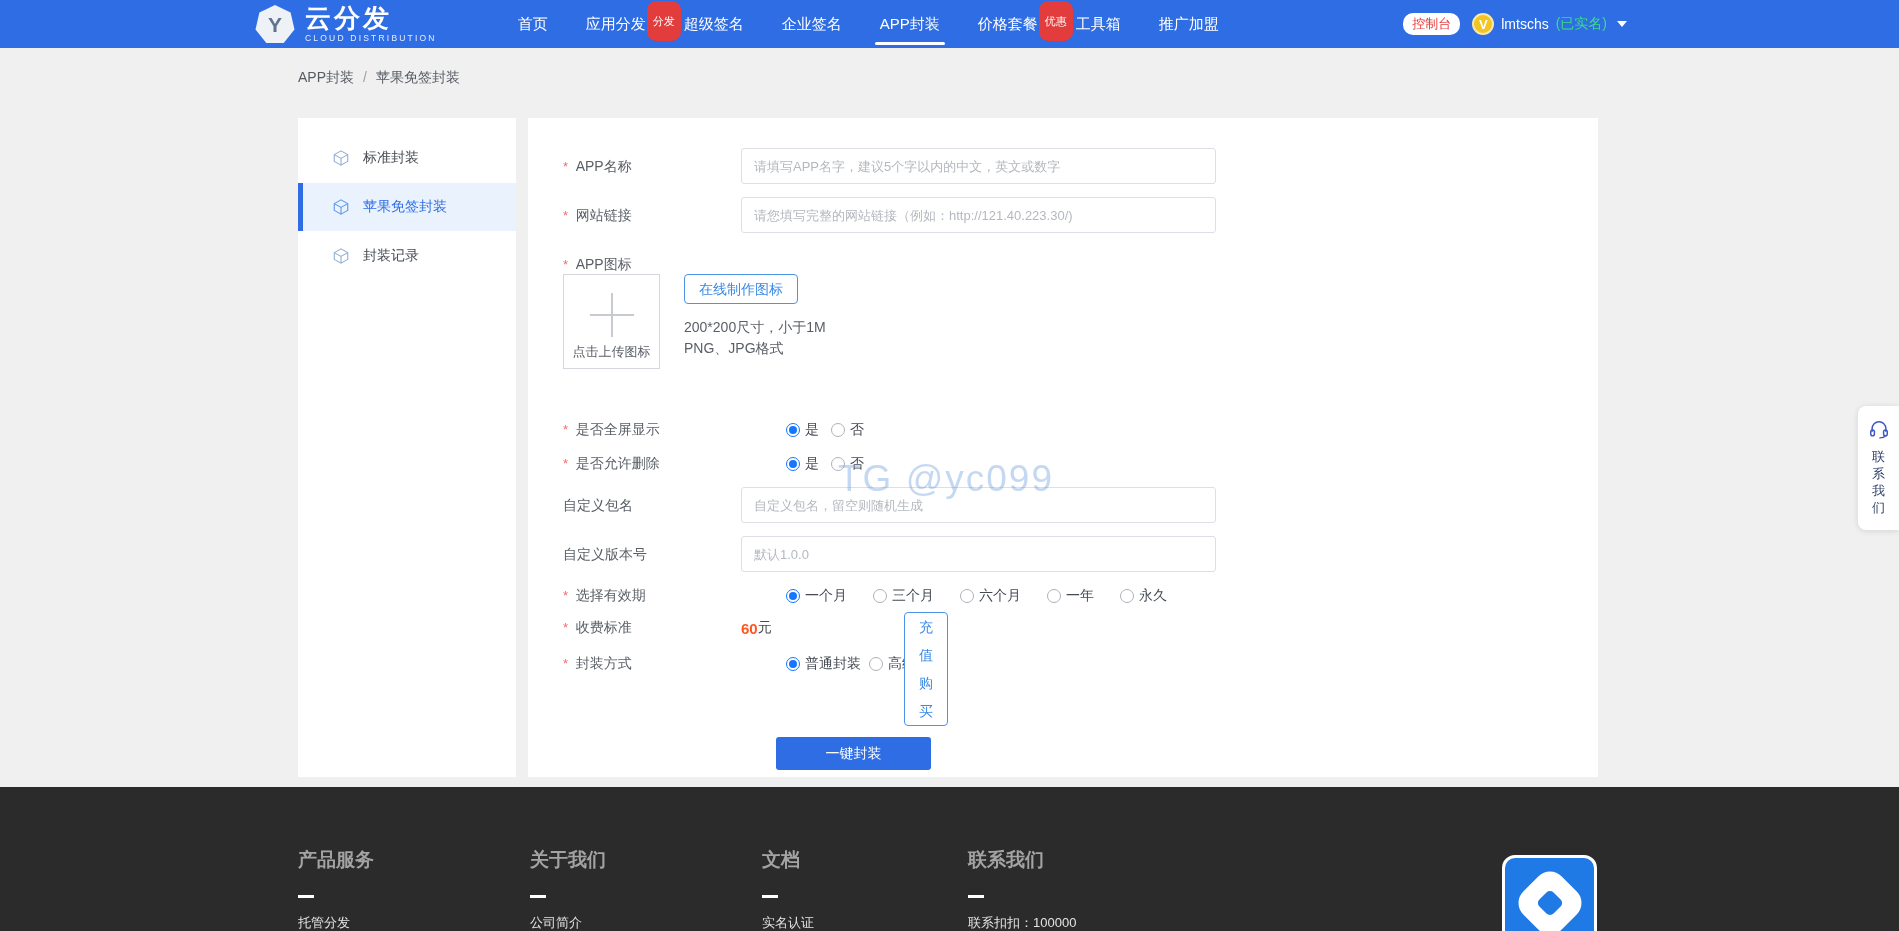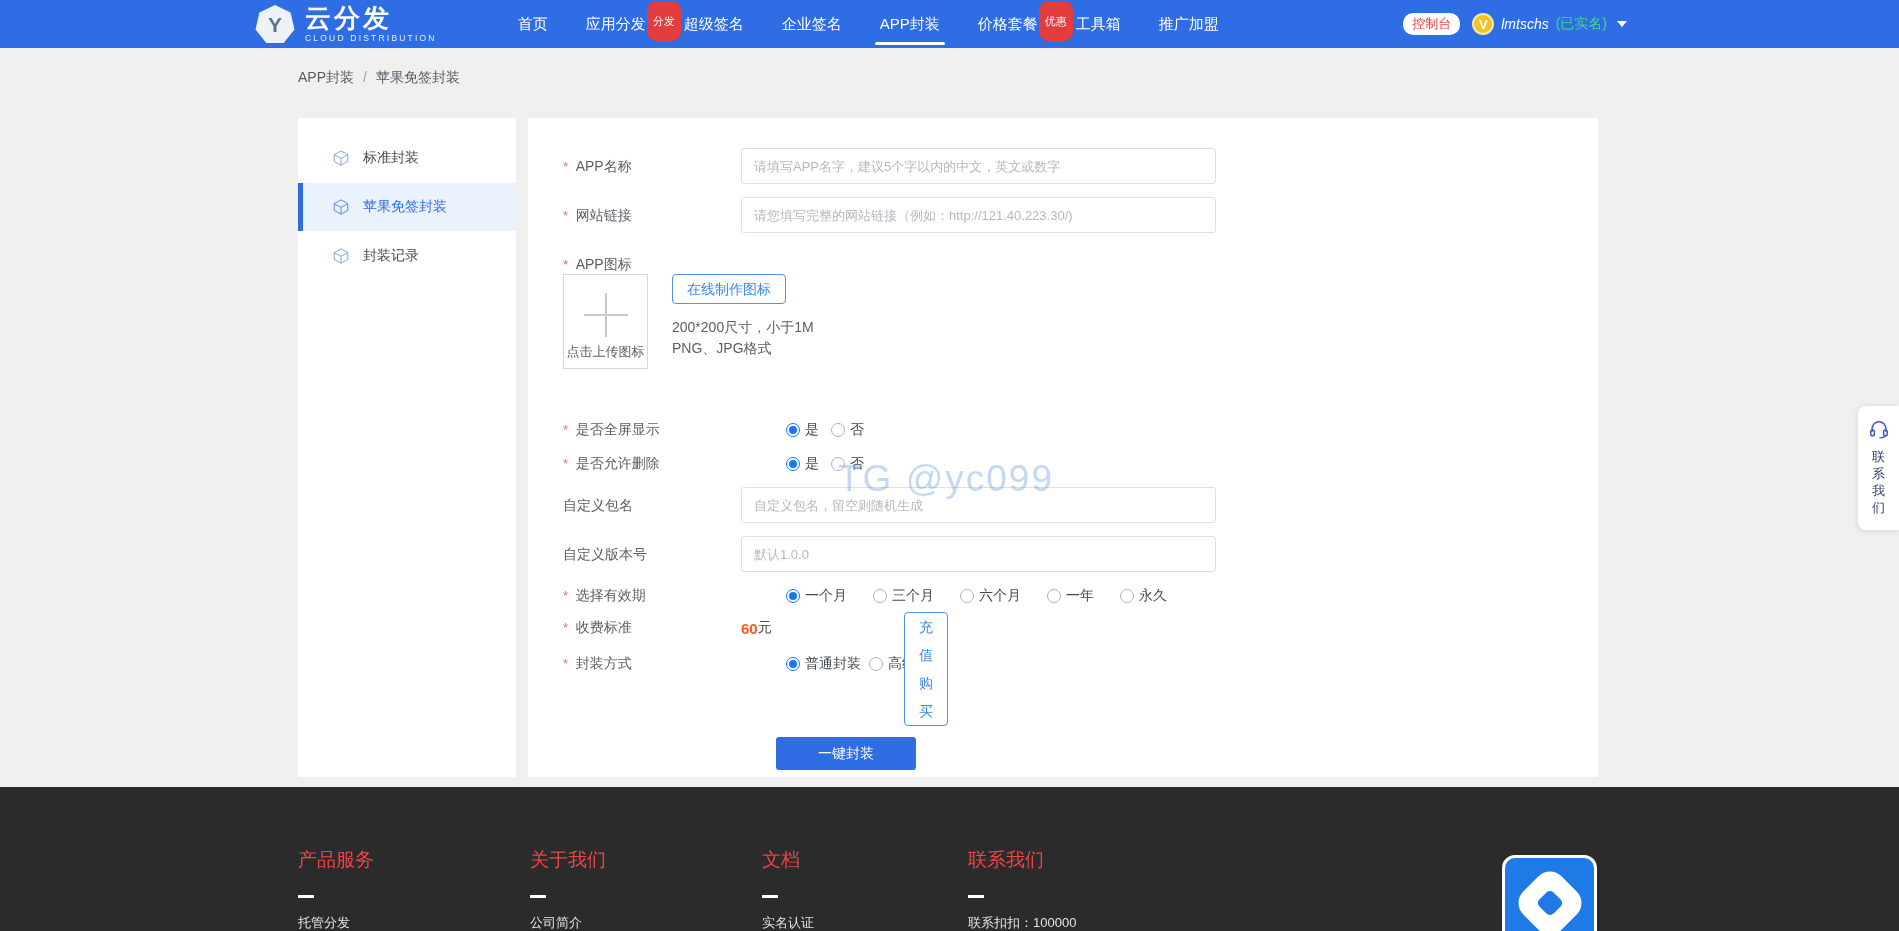--- a/index.html
+++ b/index.html
@@ -15,21 +15,21 @@
   .brand-name { color:#fff; font-size:26px; font-weight:bold; letter-spacing:3px; }
   .brand-sub { color:#e8eefc; font-size:8.5px; letter-spacing:2.2px; margin-top:3px; }
   .nav-items { display:flex; align-items:stretch; height:48px; margin-left:62px; }
   .nav-item { position:relative; color:#fff; font-size:15px; line-height:48px; padding:0 19px; cursor:pointer; white-space:nowrap; }
   .nav-item.active::after { content:""; position:absolute; left:14px; right:14px; bottom:3px; height:3px; background:#fff; border-radius:2px; }
   .nav-badge { position:absolute; top:1px; right:-16px; background:#e23c3c; color:#fff; font-size:11px; line-height:16px; padding:12px 6px; border-radius:9px; }
   .nav-right { position:absolute; right:272px; top:0; height:48px; display:flex; align-items:center; gap:12px; }
   .console-btn { background:#fff; color:#e23c3c; font-size:13px; line-height:22px; padding:0 9px; border:none; border-radius:10px; cursor:pointer; }
   .user-block { display:flex; align-items:center; gap:7px; cursor:pointer; }
   .avatar { width:22px; height:22px; border-radius:50%; background:#f3c523; border:2px solid #f8e9a8; color:#fff; font-size:13px; font-weight:bold; text-align:center; line-height:19px; }
-  .user-name { color:#fff; font-size:14px;font-style:italic; }
+  .user-name { color:#fff; font-size:14px; }
   .user-verified { color:#3ddc84; font-size:14px; }
   .caret { width:0; height:0; border-left:5px solid transparent; border-right:5px solid transparent; border-top:6px solid #fff; margin-left:3px; }
 
   
   .breadcrumb { padding:21px 0 15px 298px; font-size:14px; color:#565b63; display:flex; gap:9px; }
   .crumb { cursor:pointer; }
   .crumb-sep { color:#9aa0a8; }
 
   
   .content { display:flex; padding:16px 301px 0 298px; gap:12px; height:675px; }
@@ -43,21 +43,21 @@
   .frow { display:flex; margin-bottom:13px; }
   .flabel { width:178px; padding-top:10px; font-size:14px; color:#5a5f66; }
   .req::before { content:"* "; color:#f56c6c; margin-right:4px; font-size:13px; }
   .fctrl { position:relative; }
   .tinput { width:475px; height:36px; border:1px solid #dcdfe6; border-radius:3px; padding:0 12px; font-size:13px; color:#333; background:#fff; outline:none; font-family:"Liberation Sans","DejaVu Sans",sans-serif; }
   .tinput::placeholder { color:#b4b8bf; }
 
   
   .icon-row { margin-bottom:50px;flex-direction:column; }
   .icon-ctrl { display:flex; gap:24px; }
-  .upload-box { width:85px; height:95px; border:1px solid #d4d7dc; background:#fff; display:flex; flex-direction:column; align-items:center; justify-content:flex-end; padding-bottom:7px; cursor:pointer; position:relative; }
+  .upload-box { width:97px; height:95px; border:1px solid #d4d7dc; background:#fff; display:flex; flex-direction:column; align-items:center; justify-content:flex-end; padding-bottom:7px; cursor:pointer; position:relative; }
   .plus { position:absolute; top:18px; left:50%; transform:translateX(-50%); width:44px; height:44px; }
   .plus::before { content:""; position:absolute; left:0; top:21px; width:44px; height:2px; background:#c7cbd1; }
   .plus::after { content:""; position:absolute; left:21px; top:0; width:2px; height:44px; background:#c7cbd1; }
   .upload-text { font-size:13px; color:#5a5f66; }
   .outline-btn { display:inline-block; background:#fff; border:1px solid #4b94e8; color:#3a8ae6; font-size:14px; line-height:28px; padding:0 14px; border-radius:4px; cursor:pointer; }
   .icon-hints { margin-top:13px; font-size:14px; color:#5a5f66; line-height:21px; }
 
   
   .radio-row { margin-bottom:14px;gap:45px; }
   .radio-row .flabel { padding-top:2px; }
@@ -66,33 +66,33 @@
   .rdot { width:14px; height:14px; border:1px solid #aeb2b8; border-radius:50%; margin-right:5px; background:#fff; position:relative; }
   .radio.checked .rdot { border-color:#1677fe; background:#fff; }
   .radio.checked .rdot::after { content:""; position:absolute; left:2px; top:2px; width:8px; height:8px; border-radius:50%; background:#1677fe; }
   .gap12 { margin-right:12px; } .gap24 { margin-right:26px;font-family:Liberation Serif, serif; } .gap8 { margin-right:8px; }
 
   .price-row { align-items:center; margin-bottom:16px; }
   .price-amount { font-size:15px; font-weight:bold; color:#fe5722; }
   .price-unit { font-size:14px; color:#454a52; }
   .buy-btn { position:absolute; left:163px; top:-7px; }
 
-  .submit-btn { margin:50px 0 0 213px; width:140px; height:33px; background:#2e6de4; color:#fff; font-size:14px; border:none; border-radius:3px; cursor:pointer; font-family:"Liberation Sans","DejaVu Sans",sans-serif; }
+  .submit-btn { margin:50px 0 0 213px; width:155px; height:33px; background:#2e6de4; color:#fff; font-size:14px; border:none; border-radius:3px; cursor:pointer; font-family:"Liberation Sans","DejaVu Sans",sans-serif; }
 
   .watermark { position:absolute; left:310px; top:340px; font-size:37px; color:rgba(102,153,221,0.38); pointer-events:none; letter-spacing:2px; z-index:5; }
 
   
   .contact-float { position:absolute; right:0; top:406px; width:41px; background:#fff; border-radius:8px 0 0 8px; box-shadow:0 1px 6px rgba(0,0,0,0.12); padding:12px 0 14px; display:flex; flex-direction:column; align-items:center; cursor:pointer; z-index:10; }
   .contact-text { margin-top:8px; display:flex; flex-direction:column; align-items:center; font-size:13px; color:#2f3f68; line-height:17px; }
 
   
   .footer { position:absolute; left:0; right:0; top:787px; height:144px; background:#2b2b2b; padding:60px 0 0 298px; }
   .fcols { display:flex; }
   .fcol1 { width:232px; } .fcol2 { width:232px; } .fcol3 { width:206px; } .fcol4 { width:300px; }
-  .ftitle { color:#ef4444; font-size:19px; font-weight:400; }
+  .ftitle { color:#a3a3a3; font-size:19px; font-weight:700; }
   .fdash { width:16px; height:3px; background:#fff; margin:22px 0 16px; }
   .flink { color:#e3e3e3; font-size:13px; cursor:pointer; }
   .footer-logo { position:absolute; right:302px; top:68px; width:95px; height:95px; background:#1f7ae5; border:3px solid #fff; border-radius:13px; display:flex; align-items:center; justify-content:center; }
   .flogo-outer { width:54px; height:54px; background:#fff; border-radius:30%; transform:rotate(45deg); display:flex; align-items:center; justify-content:center; }
   .flogo-inner { width:20px; height:20px; background:#1f7ae5; border-radius:25%; }
 </style>
 </head>
 <body>
 
 <div id="page">

